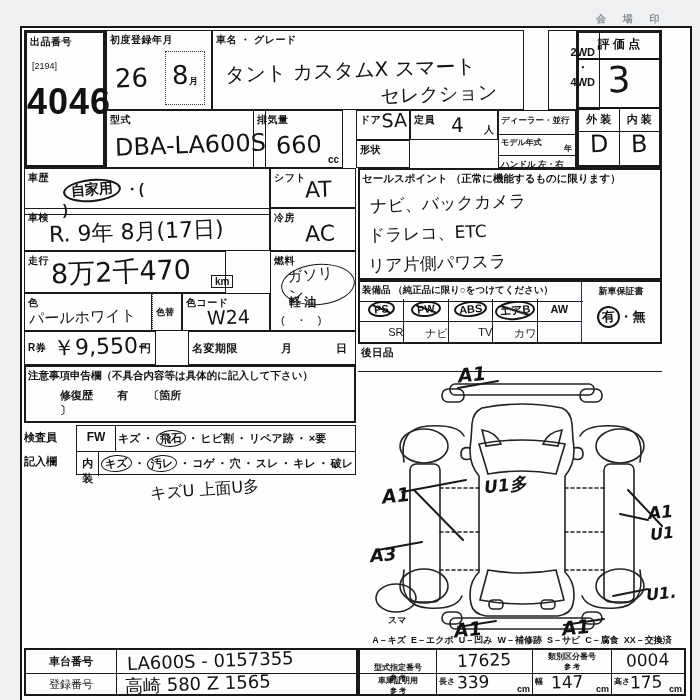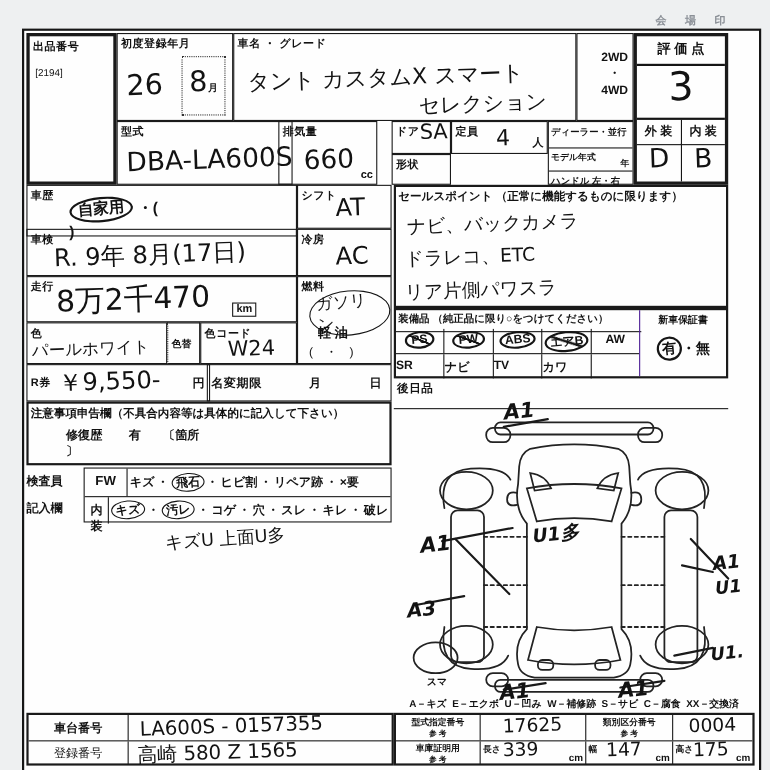--- a/index.html
+++ b/index.html
@@ -30,37 +30,38 @@
 </head>
 <body>
 
 <div class="stamp pre">会 場 印</div>
 
 <div class="sheet">
 
   <div class="c bold" style="left:2px;top:2px;width:82px;height:138px;">
     <span class="lb">出品番号</span>
     <div style="position:absolute;top:28px;left:5px;font-size:9px;">[2194]</div>
+    <div class="ctr" style="top:48px;font-size:36px;font-weight:bold;letter-spacing:1px;">4046</div>
   </div>
 
   <div class="c" style="left:84px;top:2px;width:106px;height:80px;">
     <span class="lb">初度登録年月</span>
     <span class="hd" style="position:absolute;left:8px;top:32px;font-size:26px;">26</span>
     <span class="dotbox" style="position:absolute;right:6px;top:20px;height:50px;">
       <span class="hd" style="font-size:26px;margin-top:8px;">8</span><span style="font-size:9px;font-weight:bold;">月</span>
     </span>
   </div>
 
   <div class="c" style="left:190px;top:2px;width:312px;height:80px;">
     <span class="lb">車名 ・ グレード</span>
     <div class="hd" style="position:absolute;left:12px;top:26px;font-size:20px;">タント カスタムX スマート</div>
     <div class="hd" style="position:absolute;left:168px;top:50px;font-size:19px;">セレクションSA</div>
   </div>
 
-  <div class="c" style="left:502px;top:2px;width:52px;height:80px;">
+  <div class="c" style="left:526px;top:2px;width:52px;height:80px;">
     <div style="position:absolute;right:4px;top:14px;font-size:11px;font-weight:bold;text-align:center;line-height:15px;">
       <div>2WD</div>
       <div>・</div>
       <div>4WD</div>
     </div>
   </div>
 
   <div class="c bold" style="left:554px;top:2px;width:86px;height:138px;">
     <div style="position:absolute;top:0;left:0;right:0;height:22px;border-bottom:2px solid #151515;text-align:center;font-size:12px;font-weight:bold;padding-top:3px;">評 価 点</div>
     <div class="ctr hd" style="top:26px;font-size:36px;">3</div>
@@ -122,21 +123,21 @@
 
   <div class="c" style="left:2px;top:180px;width:246px;height:43px;">
     <span class="lb">車検</span>
     <span class="hd" style="position:absolute;left:24px;top:8px;font-size:22px;white-space:nowrap;">R. 9年 8月(17日)</span>
   </div>
   <div class="c" style="left:248px;top:180px;width:86px;height:43px;">
     <span class="lb">冷房</span>
     <span class="hd" style="position:absolute;left:34px;top:12px;font-size:22px;">AC</span>
   </div>
 
-  <div class="c" style="left:2px;top:223px;width:246px;height:42px;">
+  <div class="c" style="left:2px;top:223px;width:202px;height:42px;">
     <span class="lb">走行</span>
     <span class="hd" style="position:absolute;left:26px;top:2px;font-size:27px;white-space:nowrap;">8万2千470</span>
     <span style="position:absolute;left:186px;bottom:4px;font-size:10px;font-weight:bold;border:1px solid #1a1a1a;padding:0 3px;">km</span>
   </div>
   <div class="c" style="left:248px;top:223px;width:86px;height:80px;">
     <span class="lb">燃料</span>
     <span class="hd circ" style="position:absolute;left:10px;top:12px;font-size:15px;border-width:1.5px;">ガソリン</span>
     <div style="position:absolute;left:18px;top:42px;font-size:12px;font-weight:bold;">軽 油</div>
     <div style="position:absolute;left:10px;bottom:2px;font-size:11px;">(　・　)</div>
   </div>
@@ -146,21 +147,21 @@
     <div class="hd" style="position:absolute;left:4px;top:14px;font-size:15px;white-space:nowrap;">パールホワイト</div>
   </div>
   <div class="c" style="left:130px;top:265px;width:30px;height:38px;border-left:1px dotted #333;">
     <span style="position:absolute;top:12px;left:3px;font-size:9px;font-weight:bold;">色替</span>
   </div>
   <div class="c" style="left:160px;top:265px;width:88px;height:38px;">
     <span class="lb">色コード</span>
     <span class="hd" style="position:absolute;left:24px;top:12px;font-size:19px;">W24</span>
   </div>
 
-  <div class="c" style="left:2px;top:303px;width:167px;height:34px;">
+  <div class="c" style="left:2px;top:303px;width:132px;height:34px;">
     <span class="lb" style="top:9px;">R券</span>
     <span class="hd" style="position:absolute;left:28px;top:0px;font-size:22px;white-space:nowrap;">￥9,550-</span>
     <span style="position:absolute;right:4px;top:9px;font-size:11px;font-weight:bold;">円</span>
   </div>
   <div class="c" style="left:166px;top:303px;width:168px;height:34px;">
     <span class="lb" style="top:9px;font-size:11px;">名変期限</span>
     <span style="position:absolute;left:92px;top:9px;font-size:11px;font-weight:bold;">月</span>
     <span style="position:absolute;right:8px;top:9px;font-size:11px;font-weight:bold;">日</span>
   </div>
 
@@ -208,21 +209,21 @@
   <div class="c b2" style="left:336px;top:252px;width:304px;height:64px;">
     <div style="position:absolute;left:0;top:0;width:221px;height:17px;border-bottom:1px solid #1a1a1a;font-size:9.5px;font-weight:bold;padding:2px 0 0 2px;white-space:nowrap;">装備品 （純正品に限り○をつけてください）</div>
     <div style="position:absolute;left:0;top:17px;width:221px;bottom:0;">
       <div style="display:flex;height:22px;border-bottom:1px solid #1a1a1a;text-align:center;font-size:11px;font-weight:bold;">
         <div style="flex:1;border-right:1px solid #1a1a1a;padding-top:2px;"><span class="circ slash" style="padding:0 4px;">PS</span></div>
         <div style="flex:1;border-right:1px solid #1a1a1a;padding-top:2px;"><span class="circ slash" style="padding:0 4px;">PW</span></div>
         <div style="flex:1;border-right:1px solid #1a1a1a;padding-top:2px;"><span class="circ" style="padding:0 3px;">ABS</span></div>
         <div style="flex:1;border-right:1px solid #1a1a1a;padding-top:2px;"><span class="circ slash" style="padding:0 3px;">エアB</span></div>
         <div style="flex:1;padding-top:4px;">AW</div>
       </div>
-      <div style="display:flex;height:22px;text-align:left;font-size:11px;font-weight:bold;">
+      <div style="display:flex;height:22px;text-align:right;font-size:11px;font-weight:normal;">
         <div style="flex:1;border-right:1px solid #1a1a1a;padding-top:4px;">SR</div>
         <div style="flex:1;border-right:1px solid #1a1a1a;padding-top:4px;">ナビ</div>
         <div style="flex:1;border-right:1px solid #1a1a1a;padding-top:4px;">TV</div>
         <div style="flex:1;border-right:1px solid #1a1a1a;padding-top:4px;">カワ</div>
         <div style="flex:1;padding-top:4px;"></div>
       </div>
     </div>
     <div style="position:absolute;left:221px;top:0;right:0;bottom:0;border-left:1px solid #4c1d95;">
       <div style="text-align:center;font-size:9px;font-weight:bold;padding-top:3px;">新車保証書</div>
       <div style="text-align:center;font-size:13px;font-weight:bold;padding-top:8px;">
@@ -311,21 +312,21 @@
     </div>
     <div style="display:flex;height:21px;">
       <div style="width:90px;border-right:1px solid #1a1a1a;font-size:11px;font-weight:normal;text-align:center;padding-top:3px;">登録番号</div>
       <div style="flex:1;"><span class="hd" style="font-size:18px;margin:-2px 0 0 8px;white-space:nowrap;">高崎 580 Z 1565</span></div>
     </div>
   </div>
 
   <div class="c b2" style="left:336px;top:620px;width:328px;height:48px;">
     <div style="display:flex;height:23px;border-bottom:1px solid #1a1a1a;">
       <div style="width:76px;border-right:1px solid #1a1a1a;text-align:center;">
-        <div style="font-size:8px;font-weight:bold;padding-top:1px;">型式指定番号</div>
+        <div style="font-size:8px;font-weight:bold;padding-top:12px;">型式指定番号</div>
         <div style="font-size:7px;font-weight:bold;">参 考</div>
       </div>
       <div style="width:95px;border-right:1px solid #1a1a1a;text-align:center;"><span class="hd" style="font-size:17px;">17625</span></div>
       <div style="width:78px;border-right:1px solid #1a1a1a;text-align:center;">
         <div style="font-size:8px;font-weight:bold;padding-top:1px;">類別区分番号</div>
         <div style="font-size:7px;font-weight:bold;">参 考</div>
       </div>
       <div style="flex:1;text-align:center;"><span class="hd" style="font-size:17px;">0004</span></div>
     </div>
     <div style="display:flex;height:21px;">

